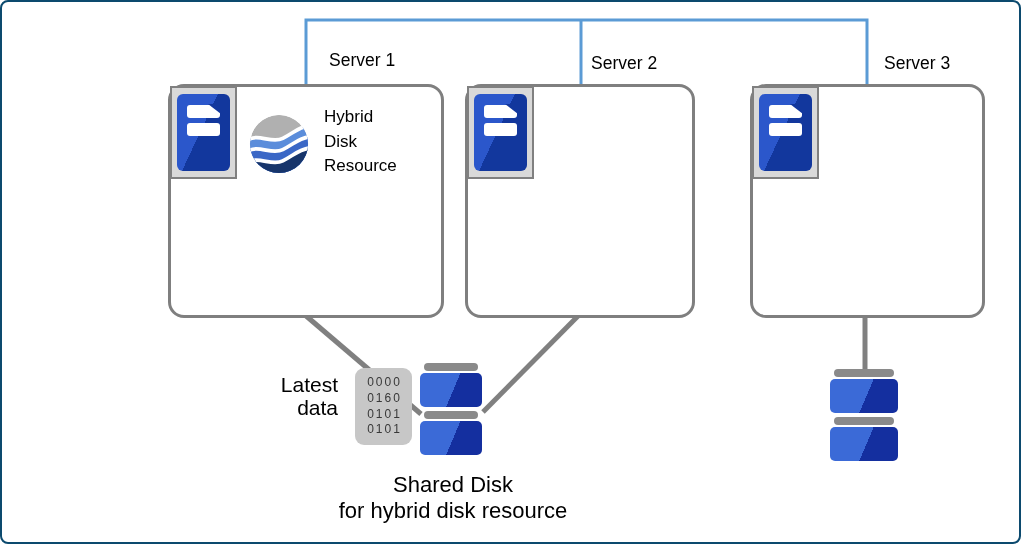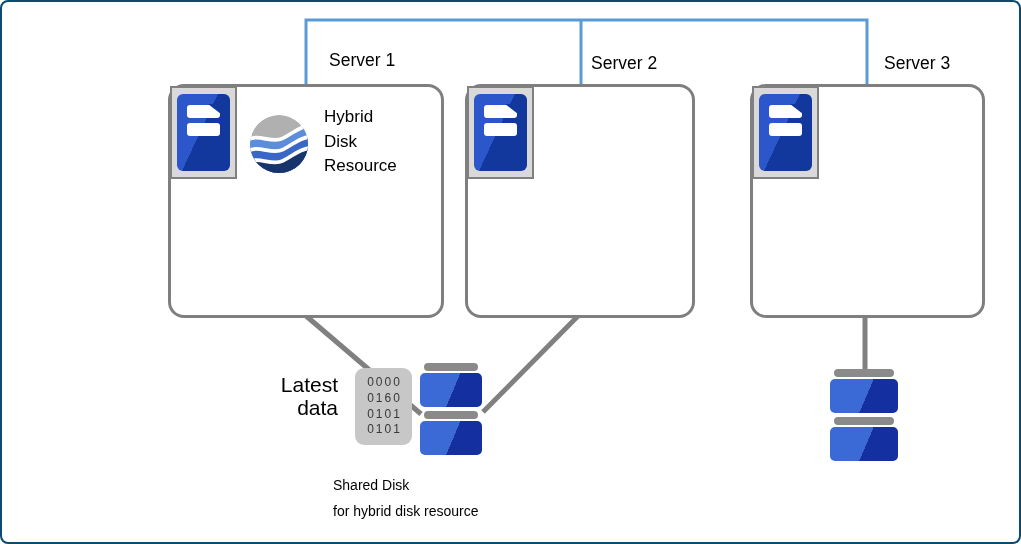--- a/index.html
+++ b/index.html
@@ -59,21 +59,21 @@
   .disk-stack .disk-body{width:100%;margin-top:2px;}
   .disk-stack .disk-cap + .disk-body + .disk-cap{margin-top:4px;}
   .disk-stack.shared{left:418px;top:361px;width:62px;}
   .disk-stack.single{left:828px;top:367px;width:68px;}
 
   
   .latest-data{
     position:absolute;left:236px;top:372px;width:100px;text-align:right;
     font-size:21px;line-height:22.5px;color:#000;
   }
-  .caption{position:absolute;font-size:14px;line-height:26px;color:#000;}
+  .caption{position:absolute;text-align:center;font-size:22px;line-height:26px;color:#000;}
   .caption.shared{left:331px;top:470px;width:240px;}
   .caption.single{left:741px;top:472px;width:240px;}
 </style>
 </head>
 <body>
 
 <div id="canvas">
 
   <svg class="connectors" viewBox="0 0 1021 544">
     <path d="M304 86 L304 18 L865 18 L865 86 M579 18 L579 86" fill="none" stroke="#5B9BD5" stroke-width="3"></path>

